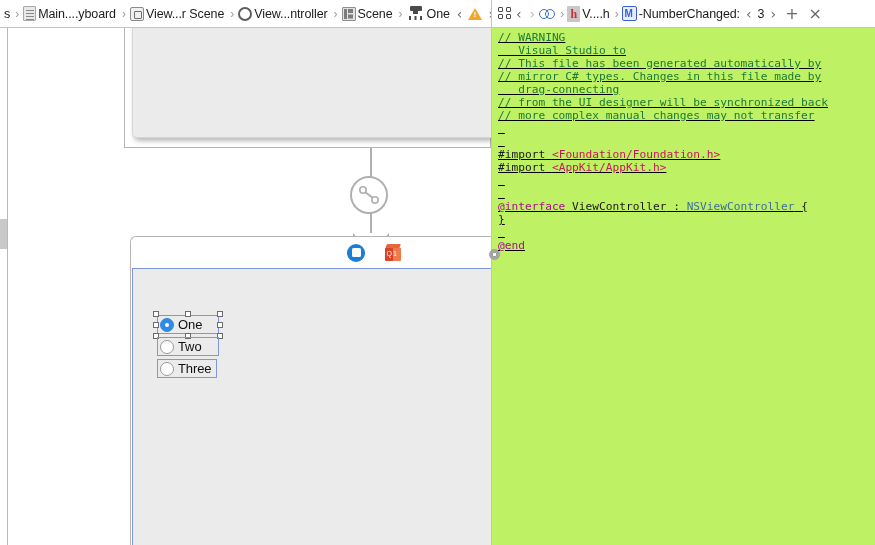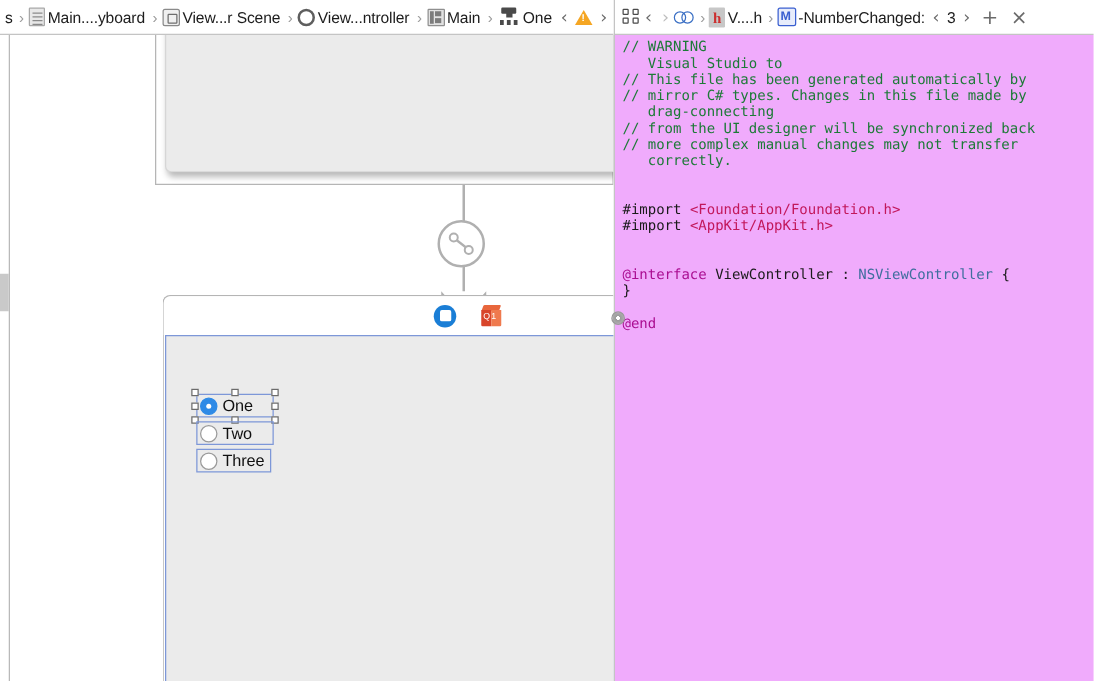--- a/index.html
+++ b/index.html
@@ -499,23 +499,24 @@
     padding: 0 5px;
     line-height: 1;
     font-family: "DejaVu Sans", sans-serif;
   }
 
   
   .editor {
     position: absolute;
     left: 0; top: 28px;
     width: 384px; height: 517px;
-    background: #f0abfc;
+    background: #bef264;
     overflow: hidden;
     padding-top: 3px;
+    text-decoration: underline;
   }
   .code-line {
     font-family: "DejaVu Sans Mono", monospace;
     font-size: 11.2px;
     line-height: 13px;
     white-space: pre;
     padding-left: 6px;
     color: #1a1a1a;
     height: 13px;
   }
@@ -552,21 +553,21 @@
       <span class="sep">›</span>
 
       <span class="crumb">
         <span class="ico icon-vc"></span>
         <span class="crumb-label">View...ntroller</span>
       </span>
       <span class="sep">›</span>
 
       <span class="crumb">
         <span class="ico icon-view"></span>
-        <span class="crumb-label">Main</span>
+        <span class="crumb-label">Scene</span>
       </span>
       <span class="sep">›</span>
 
       <span class="crumb">
         <span class="ico icon-matrix">
           <span class="mhead"></span>
             <span class="mneck"></span>
             <span class="mdots"></span>
         </span>
         <span class="crumb-label">One</span>
@@ -677,21 +678,20 @@
     </div>
 
     <div class="editor">
       <div class="code-line cm">// WARNING</div>
       <div class="code-line cm">   Visual Studio to</div>
       <div class="code-line cm">// This file has been generated automatically by</div>
       <div class="code-line cm">// mirror C# types. Changes in this file made by</div>
       <div class="code-line cm">   drag-connecting</div>
       <div class="code-line cm">// from the UI designer will be synchronized back</div>
       <div class="code-line cm">// more complex manual changes may not transfer</div>
-      <div class="code-line cm">   correctly.</div>
       <div class="code-line">&nbsp;</div>
       <div class="code-line">&nbsp;</div>
 
       <div class="code-line"><span class="pp">#import</span> <span class="str">&lt;Foundation/Foundation.h&gt;</span></div>
       <div class="code-line"><span class="pp">#import</span> <span class="str">&lt;AppKit/AppKit.h&gt;</span></div>
 
       <div class="code-line">&nbsp;</div>
       <div class="code-line">&nbsp;</div>
 
       <div class="code-line"><span class="kw">@interface</span> <span>ViewController</span><span> : </span><span class="ty">NSViewController</span><span> {</span></div>

